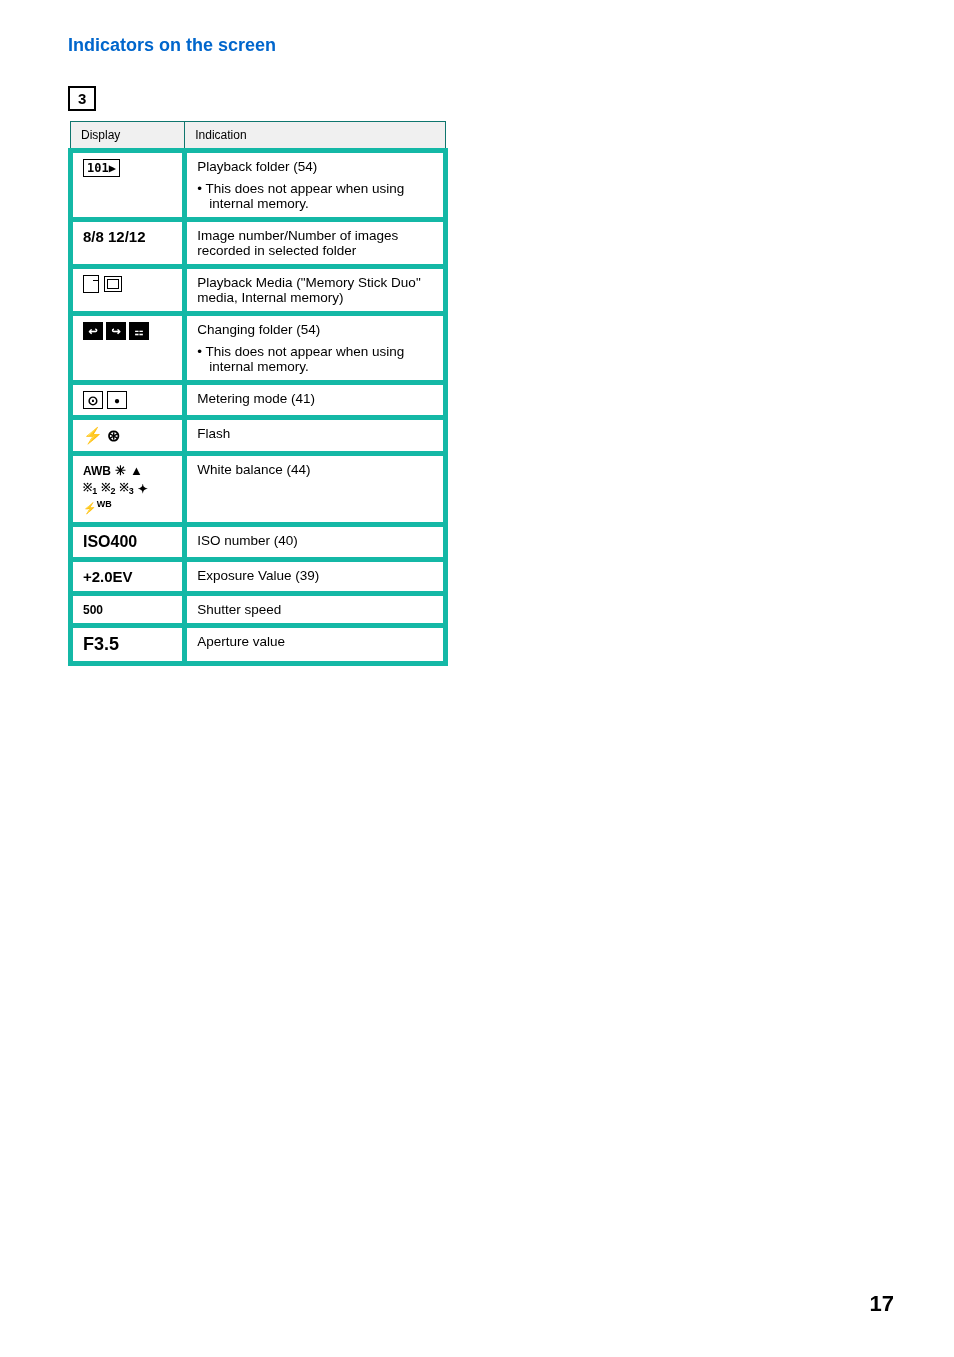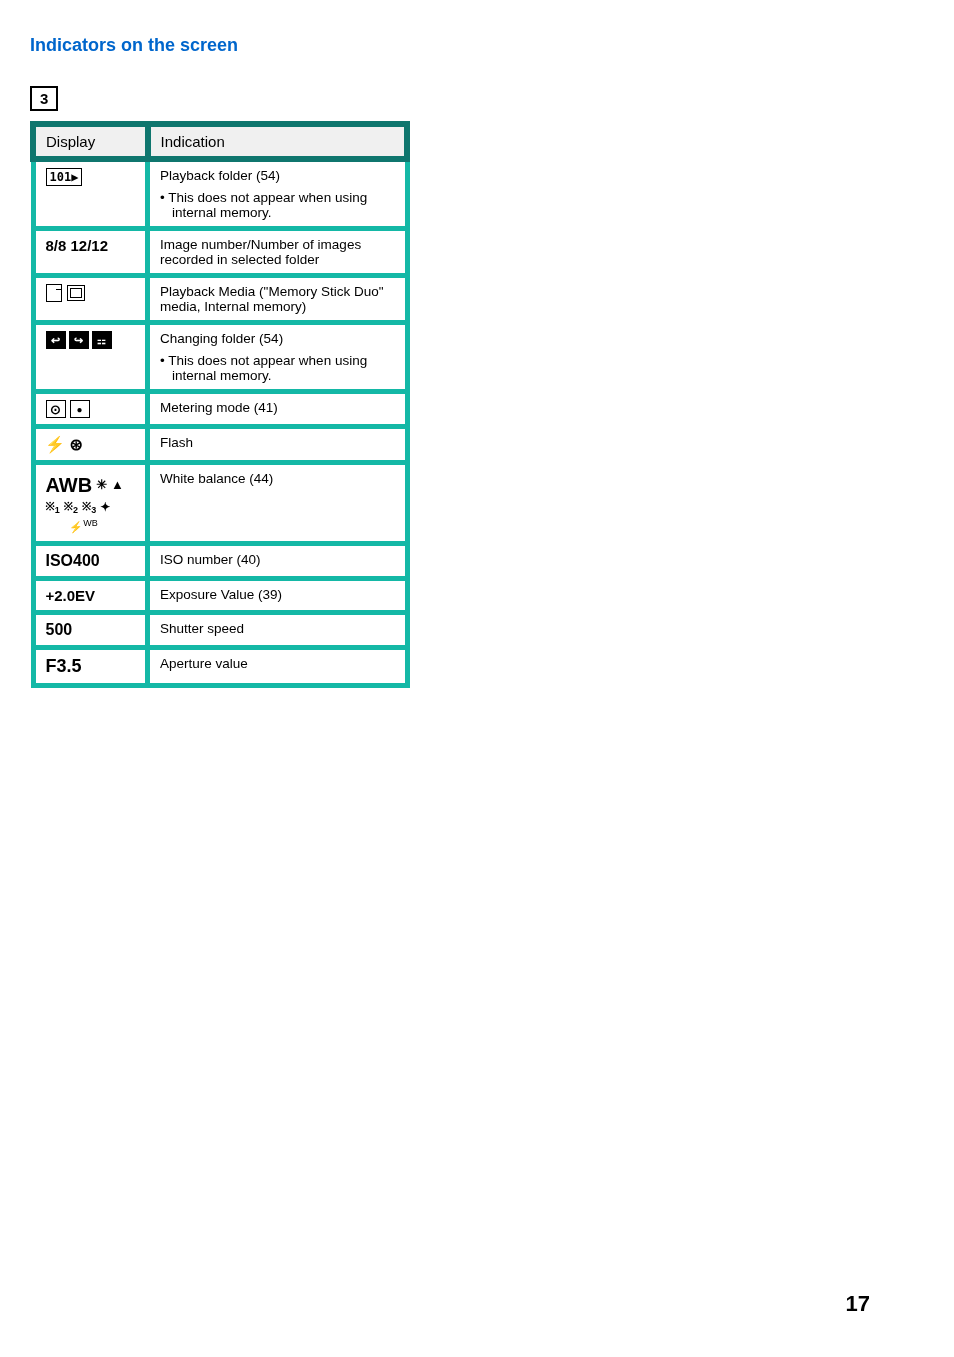--- a/index.html
+++ b/index.html
@@ -12,21 +12,21 @@
       width: 954px;
       min-height: 1357px;
       background: #ffffff;
       font-family: Arial, Helvetica, sans-serif;
       font-size: 14px;
       color: #000000;
       position: relative;
     }
 
     .page-container {
-      padding: 35px 72px 60px 30px;
+      padding: 35px 72px 60px 68px;
     }
 
     .page-title {
       color: #0066cc;
       font-size: 18px;
       font-weight: bold;
       margin-bottom: 30px;
     }
 
     .section-number {
@@ -39,25 +39,25 @@
     }
 
     .indicators-table {
       width: 380px;
       border-collapse: collapse;
       border: 1px solid #999;
     }
 
     .indicators-table th {
       background: #f0f0f0;
-      border: 6px solid #0f766e;
+      border: 1px solid #0f766e;
       padding: 6px 10px;
       text-align: left;
       font-weight: normal;
-      font-size: 15px;
+      font-size: 12px;
     }
 
     .indicators-table td {
       border: 5px solid #14b8a6;
       padding: 6px 10px;
       vertical-align: top;
       font-size: 13.5px;
     }
 
     .display-cell {
@@ -112,21 +112,21 @@
 
     .wb-row {
       display: flex;
       align-items: center;
       gap: 4px;
     }
 
     .page-number {
       position: absolute;
       bottom: 40px;
-      right: 84px;
+      right: 60px;
       font-size: 22px;
       font-weight: bold;
       color: #000;
     }
 
     .changing-folder-icons {
       display: inline-flex;
       align-items: center;
       gap: 3px;
     }
@@ -157,21 +157,21 @@
       text-align: right;
     }
 
     .ev-display {
       font-size: 15px;
       font-weight: bold;
       margin-top: 24px;
     }
 
     .shutter-display {
-      font-size: 16px;
+      font-size: 12px;
       font-weight: bold;
     }
 
     .aperture-display {
       font-size: 18px;
       font-weight: bold;
     }
   </style>
 </head>
 <body>
@@ -261,32 +261,32 @@
         </td>
         <td class="indication-cell">
           <span>Flash</span>
         </td>
       </tr>
 
       <tr>
         <td class="display-cell">
           <div class="awb-section">
             <div class="wb-row">
-              <span style="font-weight:bold; font-size:20px;">AWB</span>
+              <span style="font-weight:bold; font-size:12px;">AWB</span>
               <span style="font-size:13px;">✳</span>
               <span style="font-size:13px;">▲</span>
             </div>
             <div class="wb-row">
               <span style="font-size:11px; font-weight:bold;">※<sub>1</sub></span>
               <span style="font-size:11px; font-weight:bold;">※<sub>2</sub></span>
               <span style="font-size:11px; font-weight:bold;">※<sub>3</sub></span>
               <span style="font-size:12px;">✦</span>
             </div>
             <div class="wb-row">
-              <span style="font-size:11px; font-weight:normal;margin-left:24px;">⚡<sup>WB</sup></span>
+              <span style="font-size:11px; font-weight:bold;">⚡<sup>WB</sup></span>
             </div>
           </div>
         </td>
         <td class="indication-cell">
           <span>White balance (44)</span>
         </td>
       </tr>
 
       <tr>
         <td class="display-cell">

